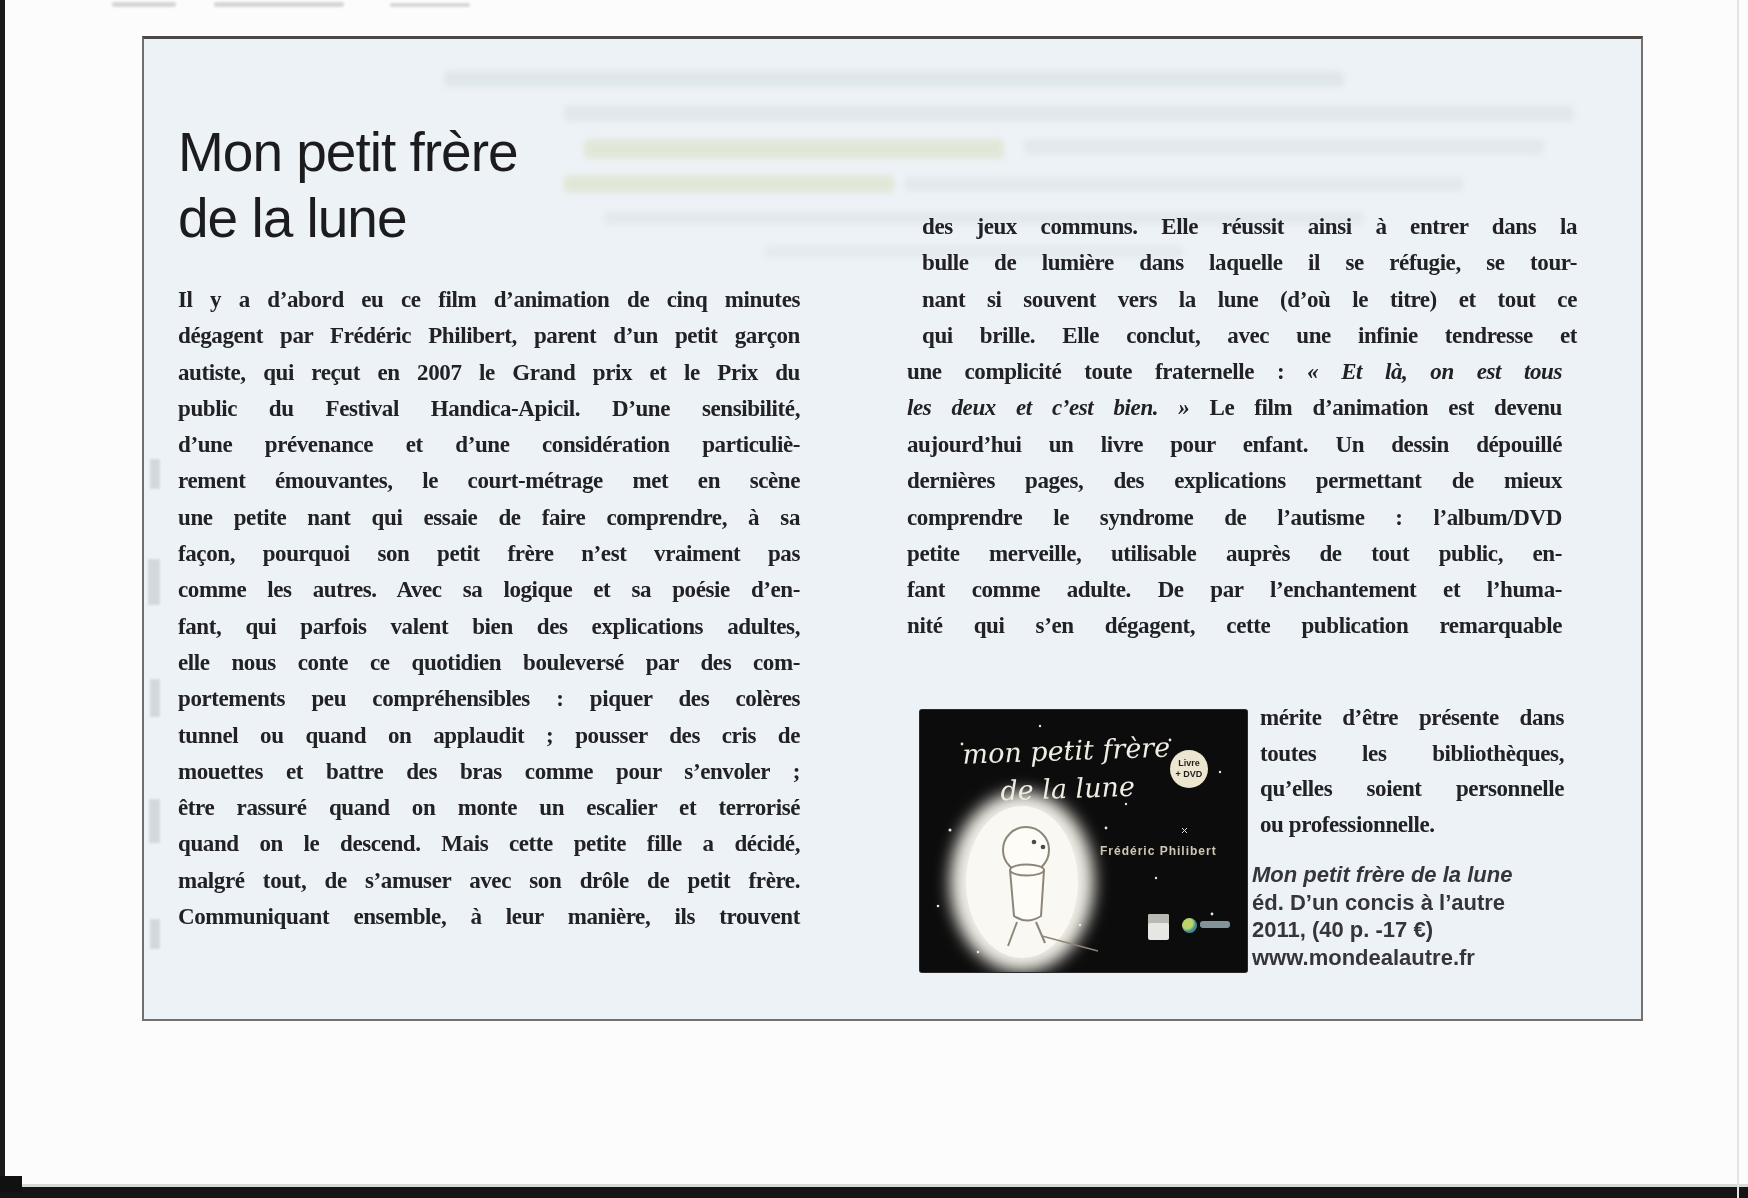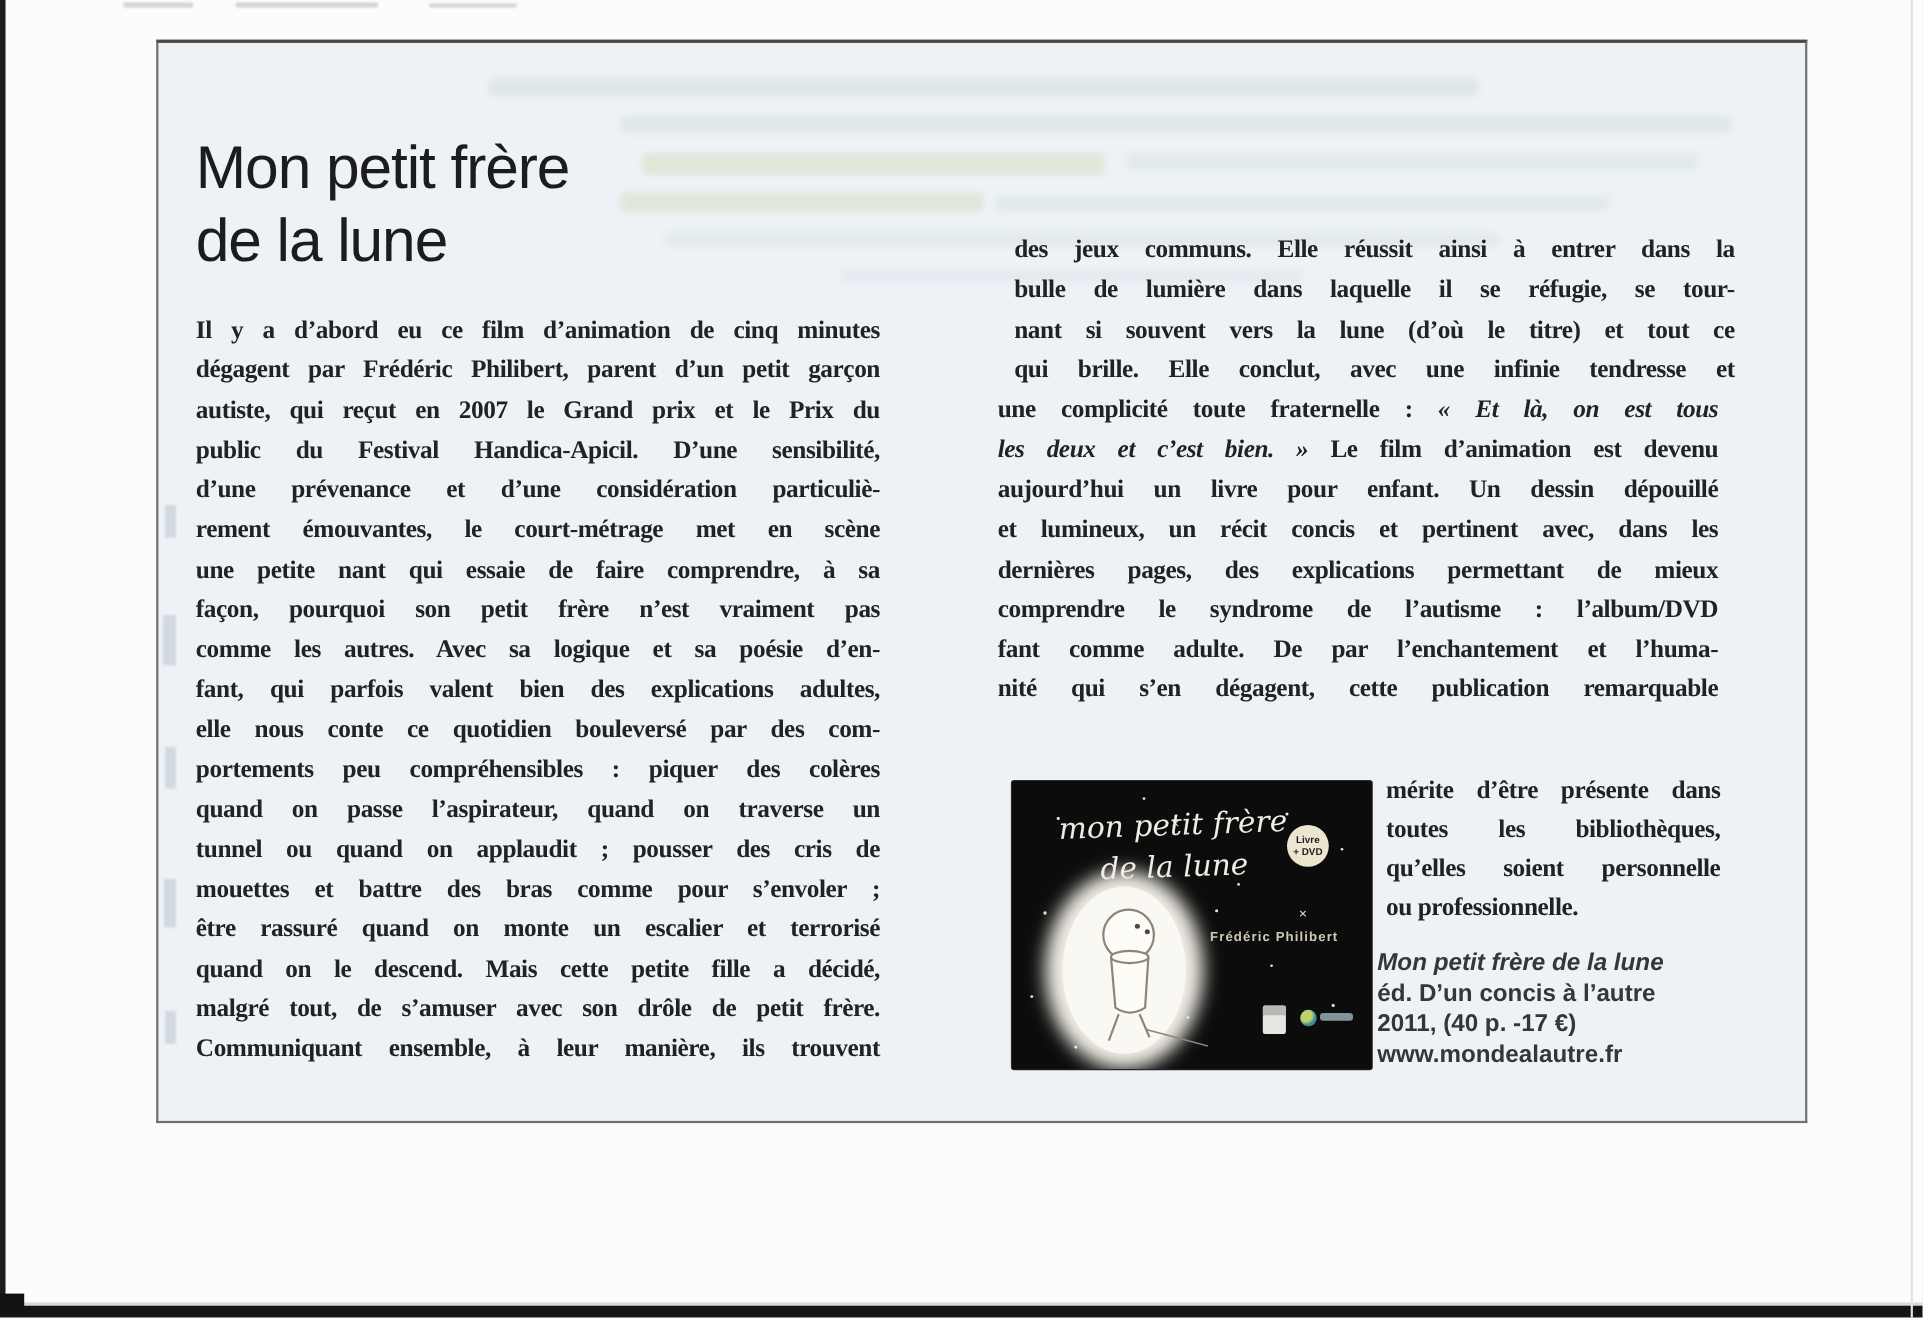--- a/index.html
+++ b/index.html
@@ -108,21 +108,20 @@
         <div class="jl">autiste, qui reçut en 2007 le Grand prix et le Prix du</div>
         <div class="jl">public du Festival Handica-Apicil. D’une sensibilité,</div>
         <div class="jl">d’une prévenance et d’une considération particuliè-</div>
         <div class="jl">rement émouvantes, le court-métrage met en scène</div>
         <div class="jl">une petite nant qui essaie de faire comprendre, à sa</div>
         <div class="jl">façon, pourquoi son petit frère n’est vraiment pas</div>
         <div class="jl">comme les autres. Avec sa logique et sa poésie d’en-</div>
         <div class="jl">fant, qui parfois valent bien des explications adultes,</div>
         <div class="jl">elle nous conte ce quotidien bouleversé par des com-</div>
         <div class="jl">portements peu compréhensibles : piquer des colères</div>
-        <div class="jl">quand on passe l’aspirateur, quand on traverse un</div>
         <div class="jl">tunnel ou quand on applaudit ; pousser des cris de</div>
         <div class="jl">mouettes et battre des bras comme pour s’envoler ;</div>
         <div class="jl">être rassuré quand on monte un escalier et terrorisé</div>
         <div class="jl">quand on le descend. Mais cette petite fille a décidé,</div>
         <div class="jl">malgré tout, de s’amuser avec son drôle de petit frère.</div>
         <div class="jl">Communiquant ensemble, à leur manière, ils trouvent</div>
       </div>
 
     <div class="col rightcol">
         <div class="jl">des jeux communs. Elle réussit ainsi à entrer dans la</div>
@@ -131,23 +130,23 @@
         <div class="jl">qui brille. Elle conclut, avec une infinie tendresse et</div>
       </div>
 
     <div class="col rightcol2" style="top:315px;">
       <div class="jl"><span>une complicité toute fraternelle : </span><span class="it">« Et là, on est tous</span></div>
       <div class="jl"><span class="it">les deux et c’est bien. » </span><span>Le film d’animation est devenu</span></div>
     </div>
 
     <div class="col rightcol2" style="top:388px;">
         <div class="jl">aujourd’hui un livre pour enfant. Un dessin dépouillé</div>
-        <div class="jl">et lumineux, un récit concis et pertinent avec, dans les</div>
         <div class="jl">dernières pages, des explications permettant de mieux</div>
         <div class="jl">comprendre le syndrome de l’autisme : l’album/DVD</div>
+        <div class="jl">petite merveille, utilisable auprès de tout public, en-</div>
         <div class="jl">fant comme adulte. De par l’enchantement et l’huma-</div>
         <div class="jl">nité qui s’en dégagent, cette publication remarquable</div>
       </div>
 
     <div class="col wrapcol">
         <div class="jl">mérite d’être présente dans</div>
         <div class="jl">toutes les bibliothèques,</div>
         <div class="jl">qu’elles soient personnelle</div>
         <div class="jl">ou professionnelle.</div>
       </div>

